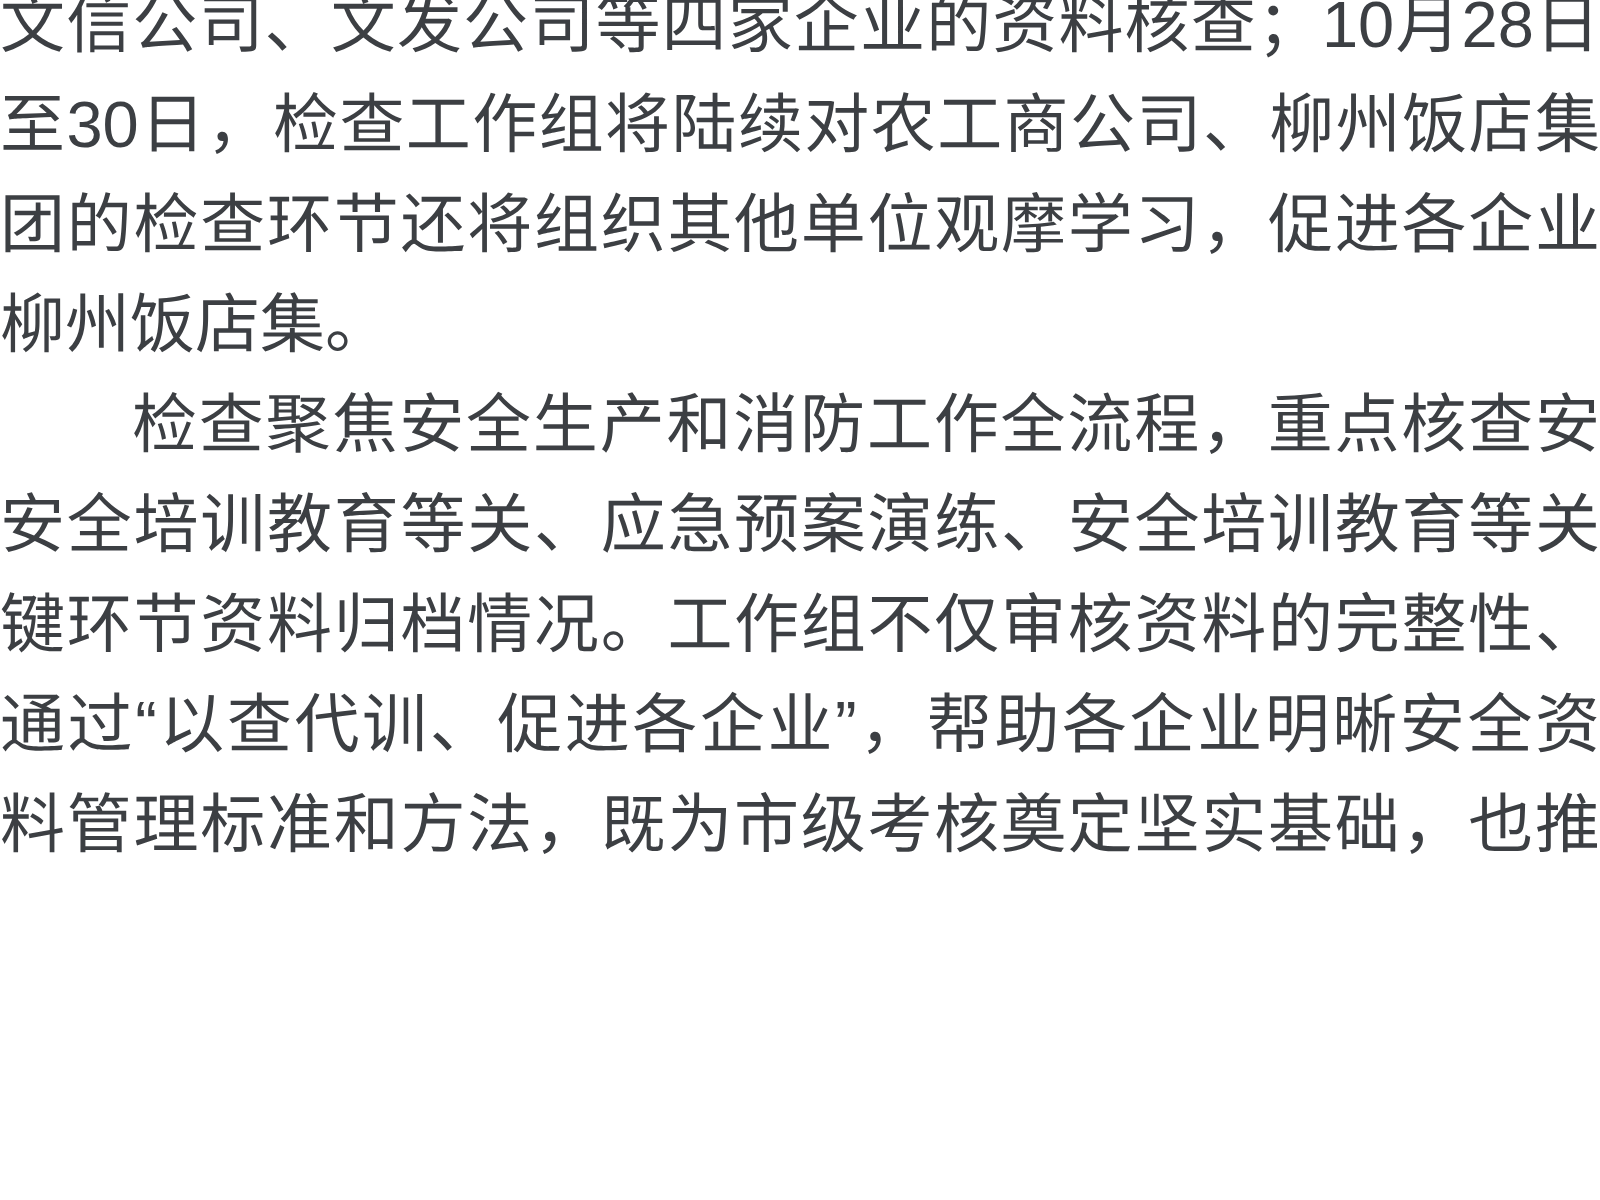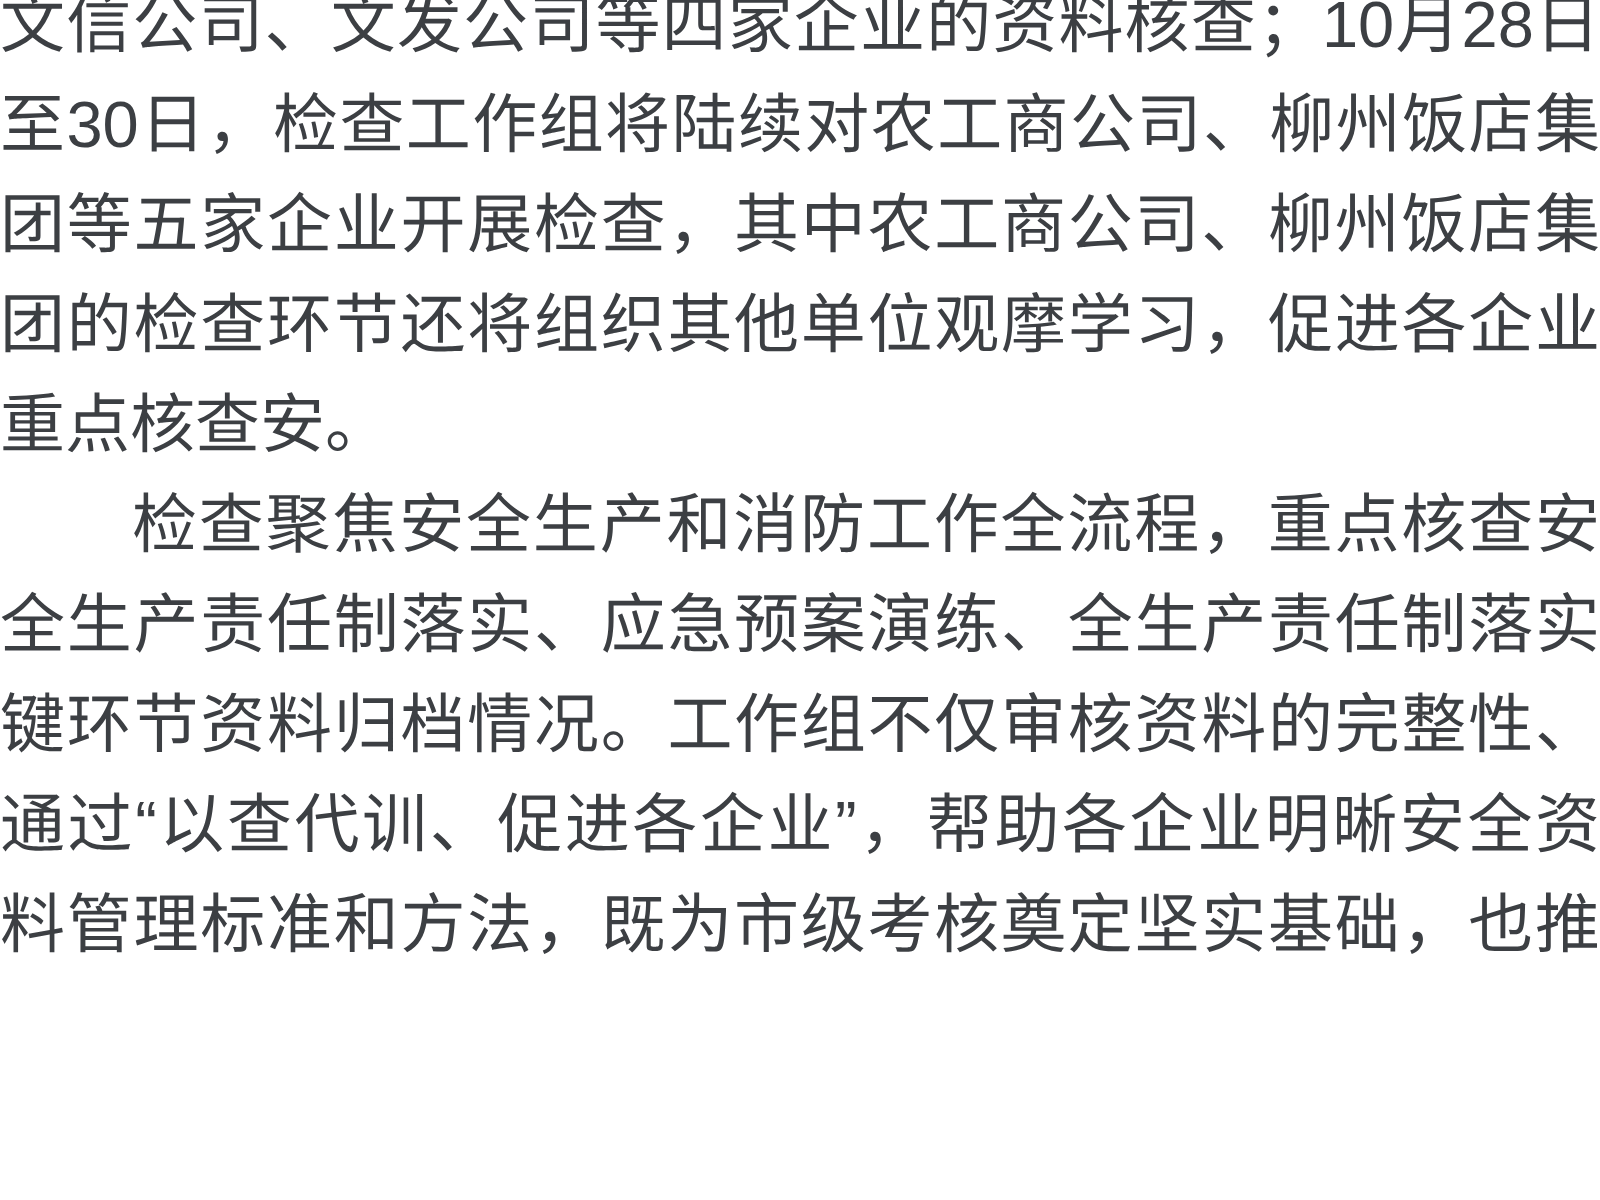--- a/index.html
+++ b/index.html
@@ -38,22 +38,21 @@
     text-indent: 132px;
   }
 </style>
 </head>
 <body style="background: rgb(255, 255, 255);">
 
 <main class="article" style="color: rgb(60, 63, 67);">
   <div>
       <div class="text-line fill">文信公司、文发公司等四家企业的资料核查；10月28日</div>
       <div class="text-line fill">至30日，检查工作组将陆续对农工商公司、柳州饭店集</div>
-      <div class="text-line fill">团等五家企业开展检查，其中农工商公司、柳州饭店集</div>
       <div class="text-line fill">团的检查环节还将组织其他单位观摩学习，促进各企业</div>
-      <div class="text-line nofill">重点核查安。</div>
+      <div class="text-line nofill">柳州饭店集。</div>
       <div class="text-line fill indent">检查聚焦安全生产和消防工作全流程，重点核查安</div>
-      <div class="text-line fill">全生产责任制落实、应急预案演练、全生产责任制落实</div>
+      <div class="text-line fill">安全培训教育等关、应急预案演练、安全培训教育等关</div>
       <div class="text-line fill">键环节资料归档情况。工作组不仅审核资料的完整性、</div>
       <div class="text-line fill">通过“以查代训、促进各企业”，帮助各企业明晰安全资</div>
       <div class="text-line fill">料管理标准和方法，既为市级考核奠定坚实基础，也推</div>
     </div>
 </main>
 
 </body></html>

